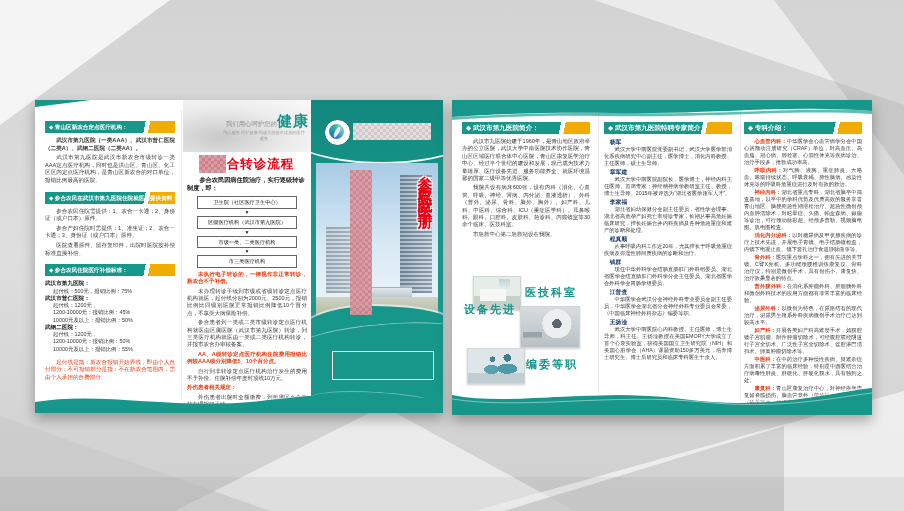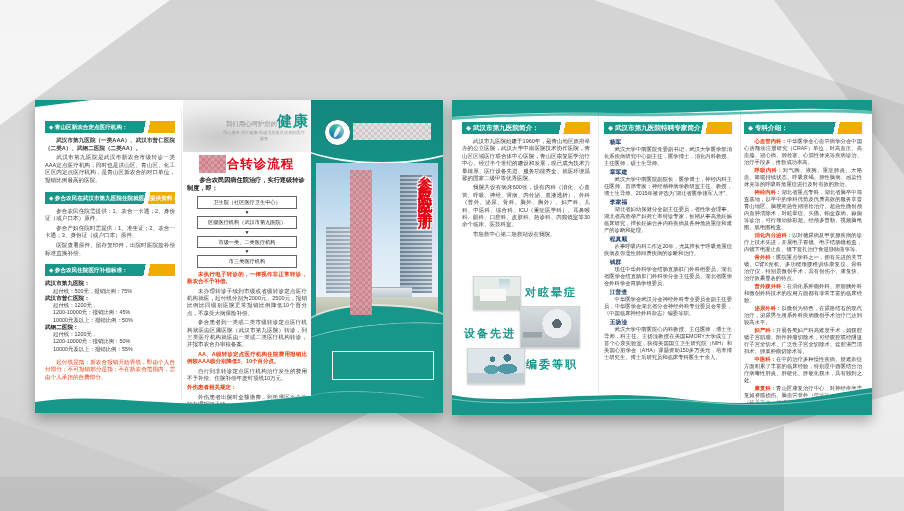--- a/index.html
+++ b/index.html
@@ -125,21 +125,21 @@
                linear-gradient(#d7dcde,#b9c0c4)}
   .ph-nurse{left:5px;top:248px;width:56px;height:34px;
     background:radial-gradient(circle at 70% 26%,#3f7d8c 0 8%,transparent 8%),
                radial-gradient(ellipse at 70% 58%,#4e98a8 0 18%,transparent 18%),
                radial-gradient(circle at 44% 30%,#44808f 0 7%,transparent 7%),
                radial-gradient(ellipse at 42% 60%,#58a2b0 0 16%,transparent 16%),
                linear-gradient(#dfe6ea 0 70%,#c2cdd3 70%)}
   .ph-label{position:absolute;font-family:"Liberation Serif","DejaVu Serif",serif;
     font-size:11px;font-weight:700;color:#17968a;letter-spacing:2px;white-space:nowrap}
   .lab1{left:63px;top:185px}
-  .lab2{left:2px;top:226px}
+  .lab2{left:2px;top:202px}
   .lab3{left:64px;top:257px}
 </style>
 </head>
 <body>
 
 <div class="shape sh1"></div>
 <div class="shape sh2"></div>
 <div class="shape sh3"></div>
 <div class="shape sh4"></div>
 <div class="shape sh5"></div>
@@ -242,21 +242,21 @@
   <div class="fold" style="left:146px"></div>
   <div class="fold" style="left:288px"></div>
 
   <div class="rcol" id="rcol1">
     <div class="hbar med">◆ 武汉市第九医院简介：</div>
     <p class="t ind">武汉市九医院始建于1960年，是青山地区政府举办的公立医院，武汉大学中南医院技术协作医院，青山区区域医疗联合体中心医院，青山区康复医学治疗中心。经过半个世纪的建设和发展，现已成为技术力量雄厚、医疗设备先进、服务功能齐全、就医环境温馨的国家二级甲等优秀医院。</p>
     <p class="t ind">我院共设有病床600张，设有内科（消化、心血管、呼吸、神经、肾病、内分泌、血液透析）、外科（普外、泌尿、骨科、脑外、胸外）、妇产科、儿科、中医科、综合科、ICU（重症医学科）、耳鼻喉科、眼科、口腔科、皮肤科、急诊科、内窥镜室等30余个临床、医技科室。</p>
     <p class="t ind">市急救中心第二急救站设在我院。</p>
 
     <div class="ph ph-ward"></div>
-    <div class="ph-label lab1">对眩晕症</div>
+    <div class="ph-label lab1">医技科室</div>
     <div class="ph-label lab2">设备先进</div>
     <div class="ph ph-ct"></div>
     <div class="ph ph-nurse"></div>
     <div class="ph-label lab3">编委等职</div>
   </div>
 
   <div class="rcol" id="rcol2">
     <div class="hbar med">◆ 武汉市第九医院特聘专家简介：</div>
     <p class="exp-n">杨军</p>
     <p class="exp-d">武汉大学中南医院党委副书记，武汉大学医学部消化系疾病研究中心副主任，医学博士，消化内科教授、主任医师，硕士生导师。</p>

